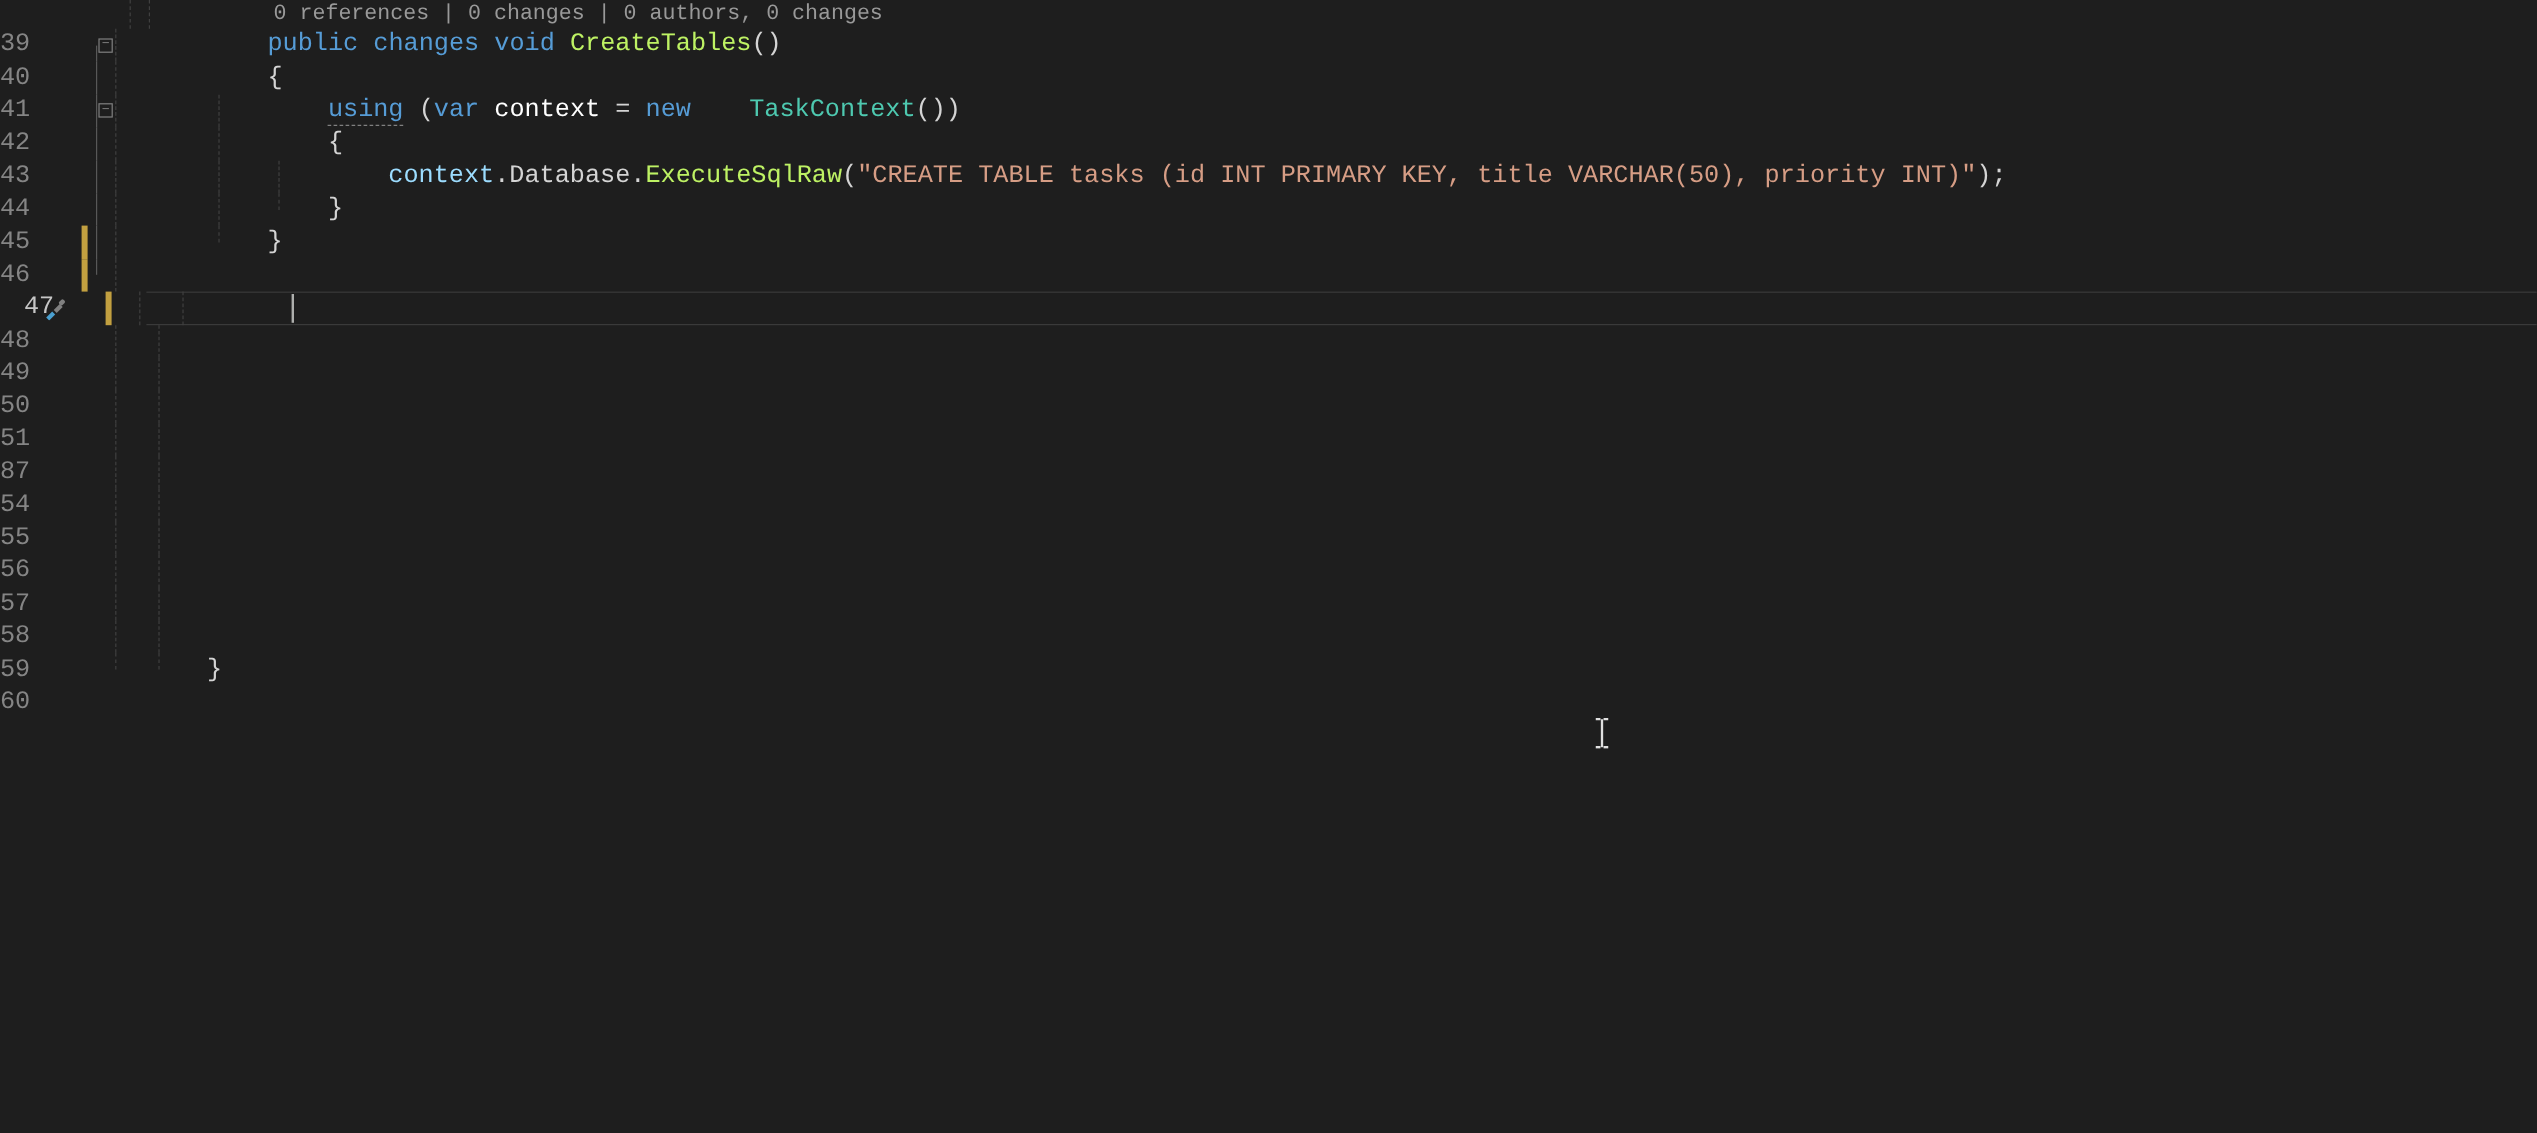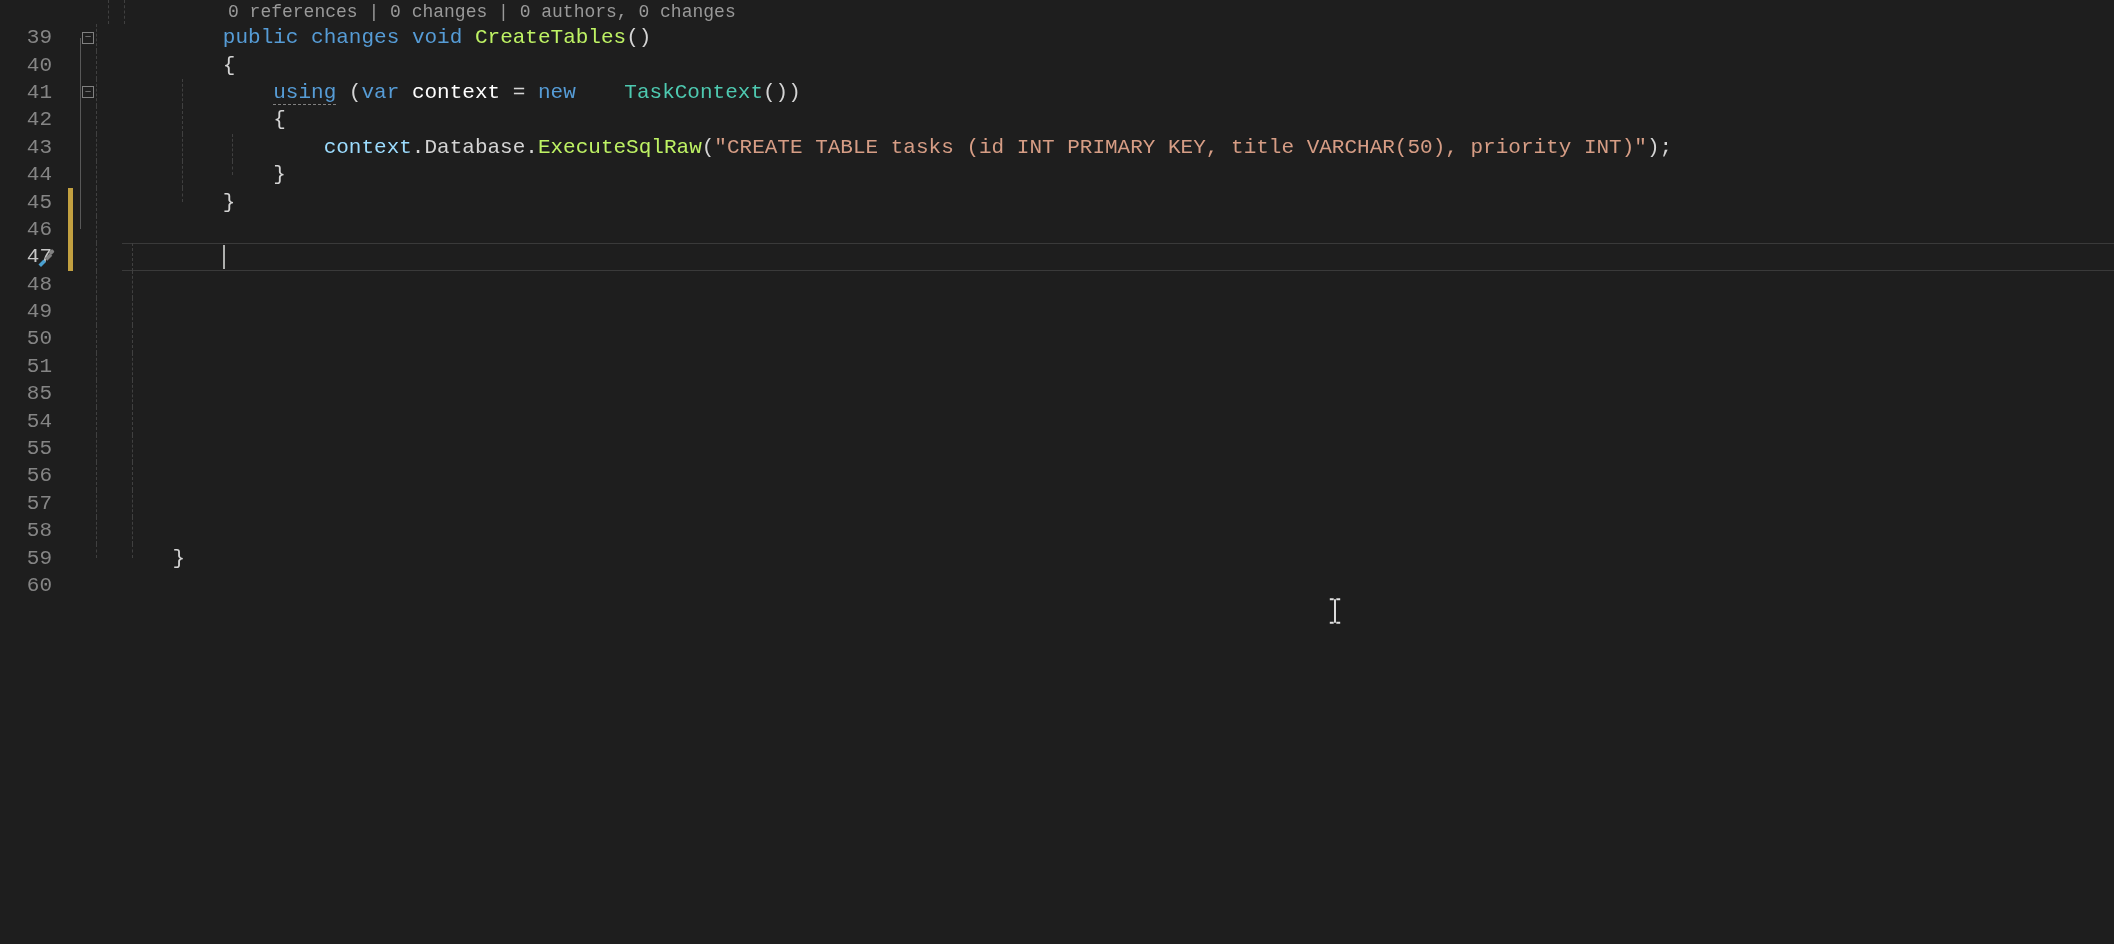--- a/index.html
+++ b/index.html
@@ -19,21 +19,20 @@
     height: 100%;
   }
   .line-row {
     display: flex;
     height: 27.4px;
     align-items: center;
     position: relative;
   }
   .line-number {
     width: 78px;
-    text-align: right;
     padding-right: 26px;
     color: #858585;
     font-size: 21px;
     flex-shrink: 0;
   }
   .line-number.active {
     color: #c6c6c6;
   }
   .fold-cell {
     width: 44px;
@@ -236,21 +235,21 @@
     <div class="line-row">
       <div class="line-number">46</div>
       <div class="fold-cell">
         <div class="mod-bar"></div>
         <div class="vline1 vline-solid" style="bottom:50%;"></div>
           <div class="vline2"></div>
       </div>
       <div class="code-cell"></div>
     </div>
 
-    <div class="line-row" style="position:relative;">
+    <div class="line-row" style="position:relative;padding-left:20px;">
       <div class="current-line-highlight" style="left:122px;"></div>
       <div class="line-number active">47</div>
       <svg class="screwdriver-icon" viewBox="0 0 16 16">
         <path d="M2 14 L6 10 L8 12 L4 16 Z" fill="#4aa0d0"></path>
         <path d="M7 9 L11 5 L13 7 L9 11 Z" fill="#808080"></path>
         <rect x="11" y="2" width="3" height="4" rx="1" fill="#808080" transform="rotate(45 12.5 4)"></rect>
       </svg>
       <div class="fold-cell">
         <div class="mod-bar"></div>
         <div class="vline2"></div>
@@ -280,21 +279,21 @@
       <div class="code-cell"><div class="indent-guide ig1"></div></div>
     </div>
     <div class="line-row">
       <div class="line-number">51</div>
       <div class="fold-cell">
           <div class="vline2"></div>
         </div>
       <div class="code-cell"><div class="indent-guide ig1"></div></div>
     </div>
     <div class="line-row">
-      <div class="line-number">85</div>
+      <div class="line-number">87</div>
       <div class="fold-cell">
           <div class="vline2"></div>
         </div>
       <div class="code-cell"><div class="indent-guide ig1"></div></div>
     </div>
     <div class="line-row">
       <div class="line-number">54</div>
       <div class="fold-cell">
           <div class="vline2"></div>
         </div>

